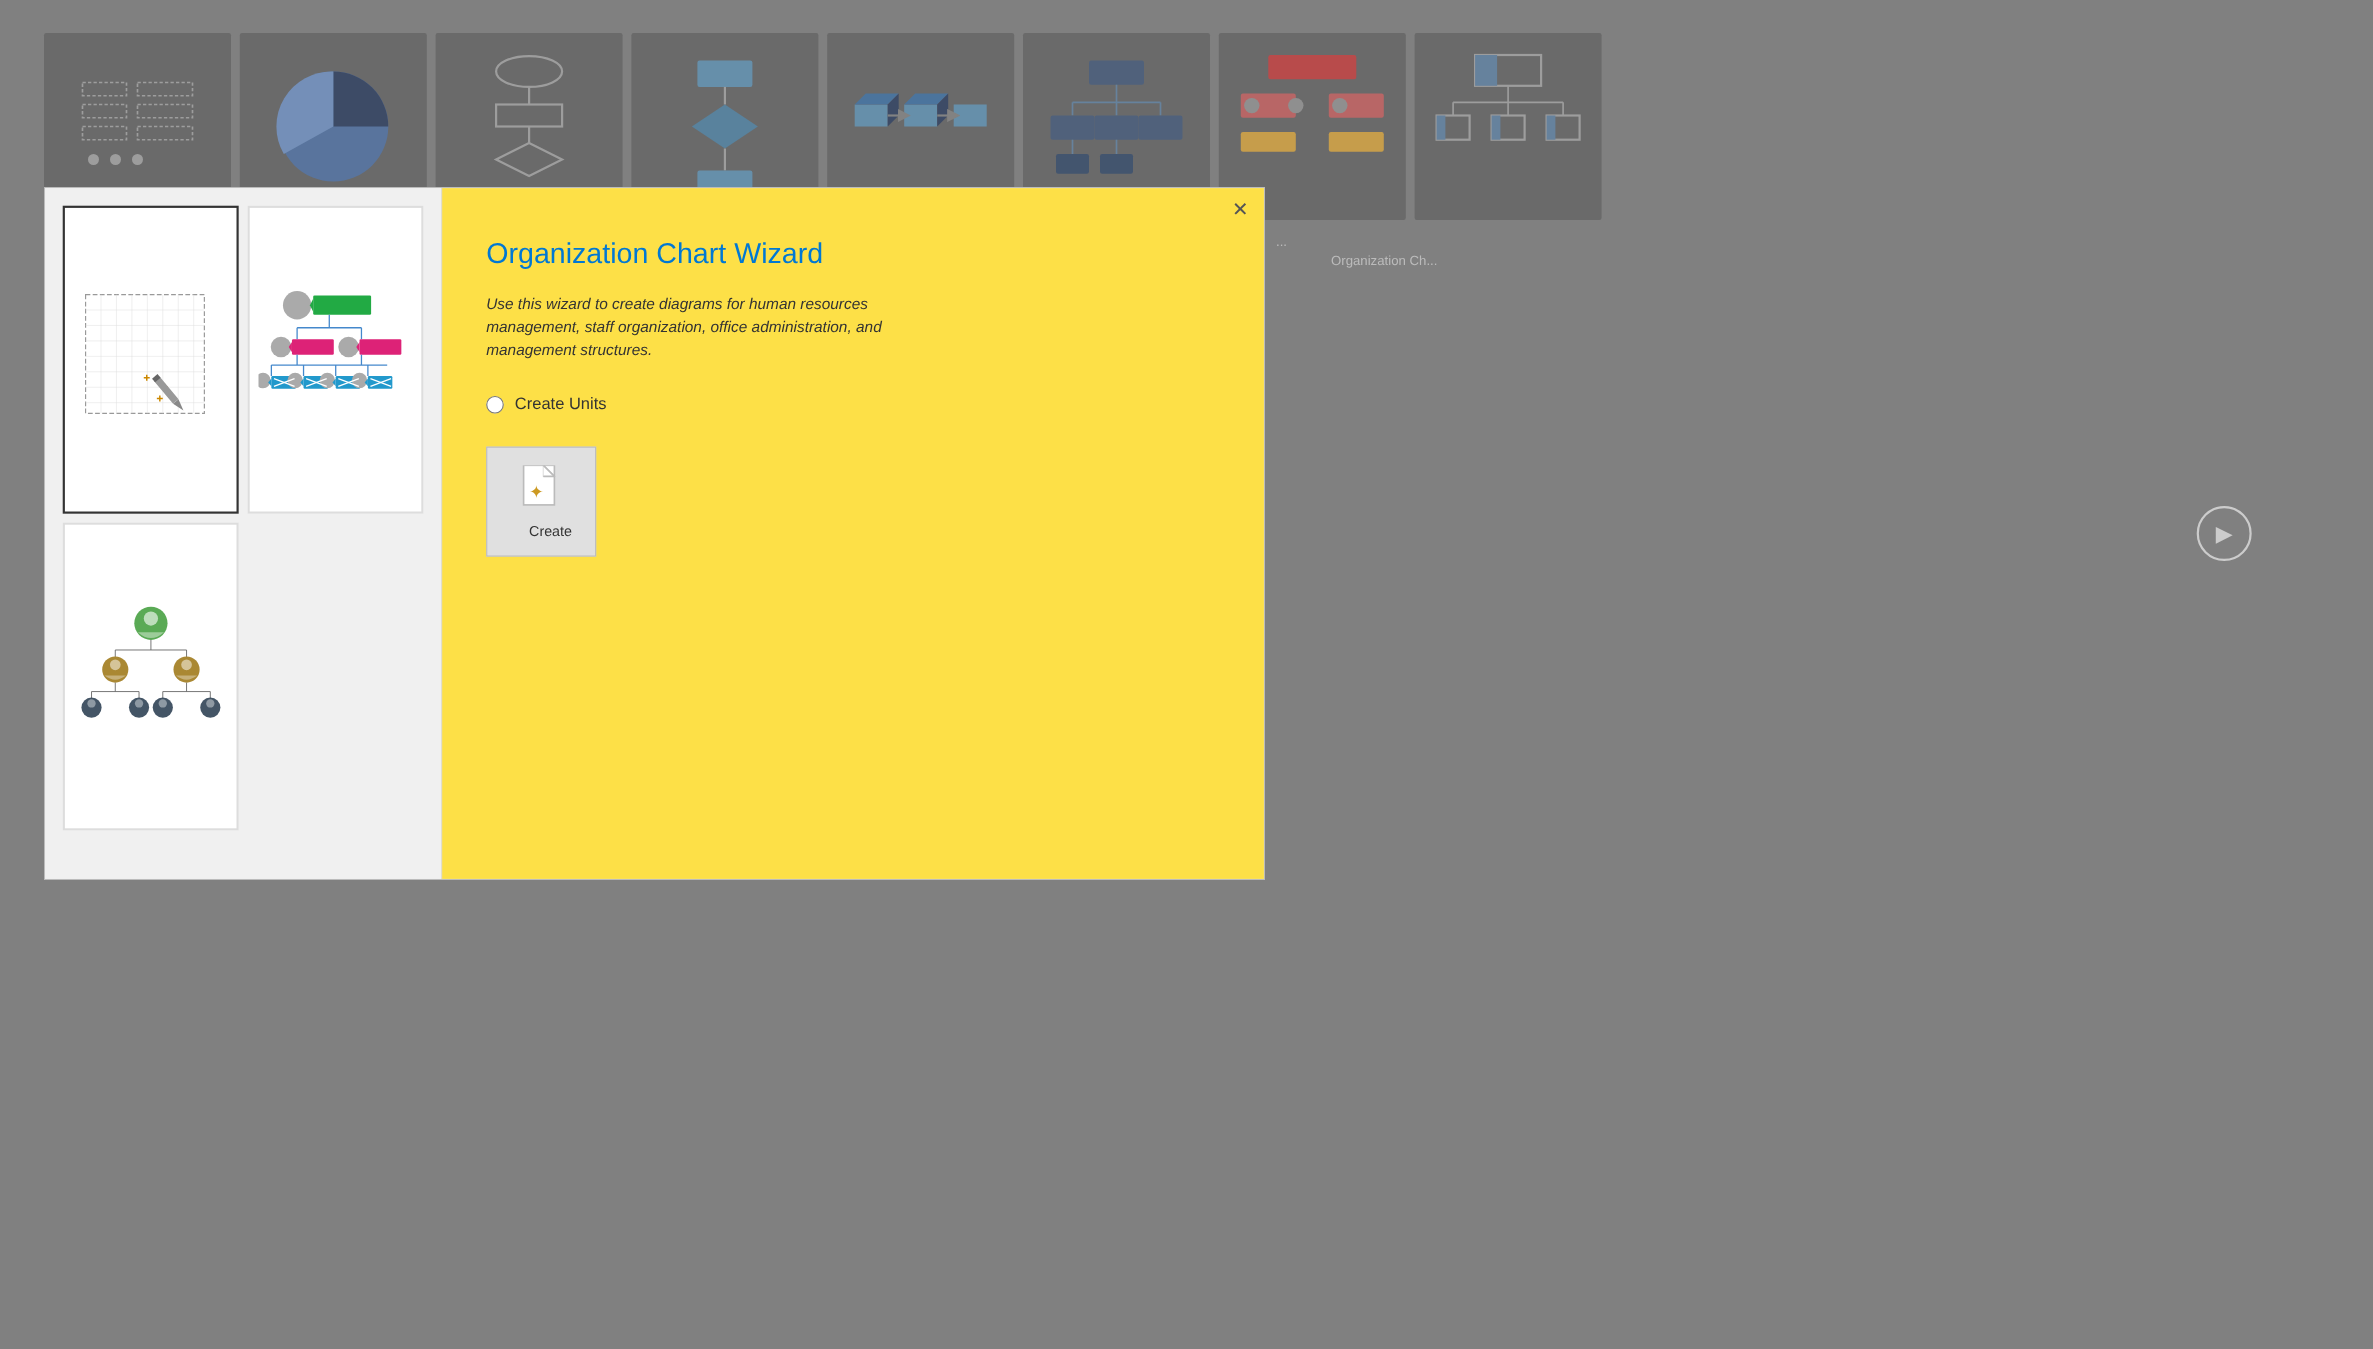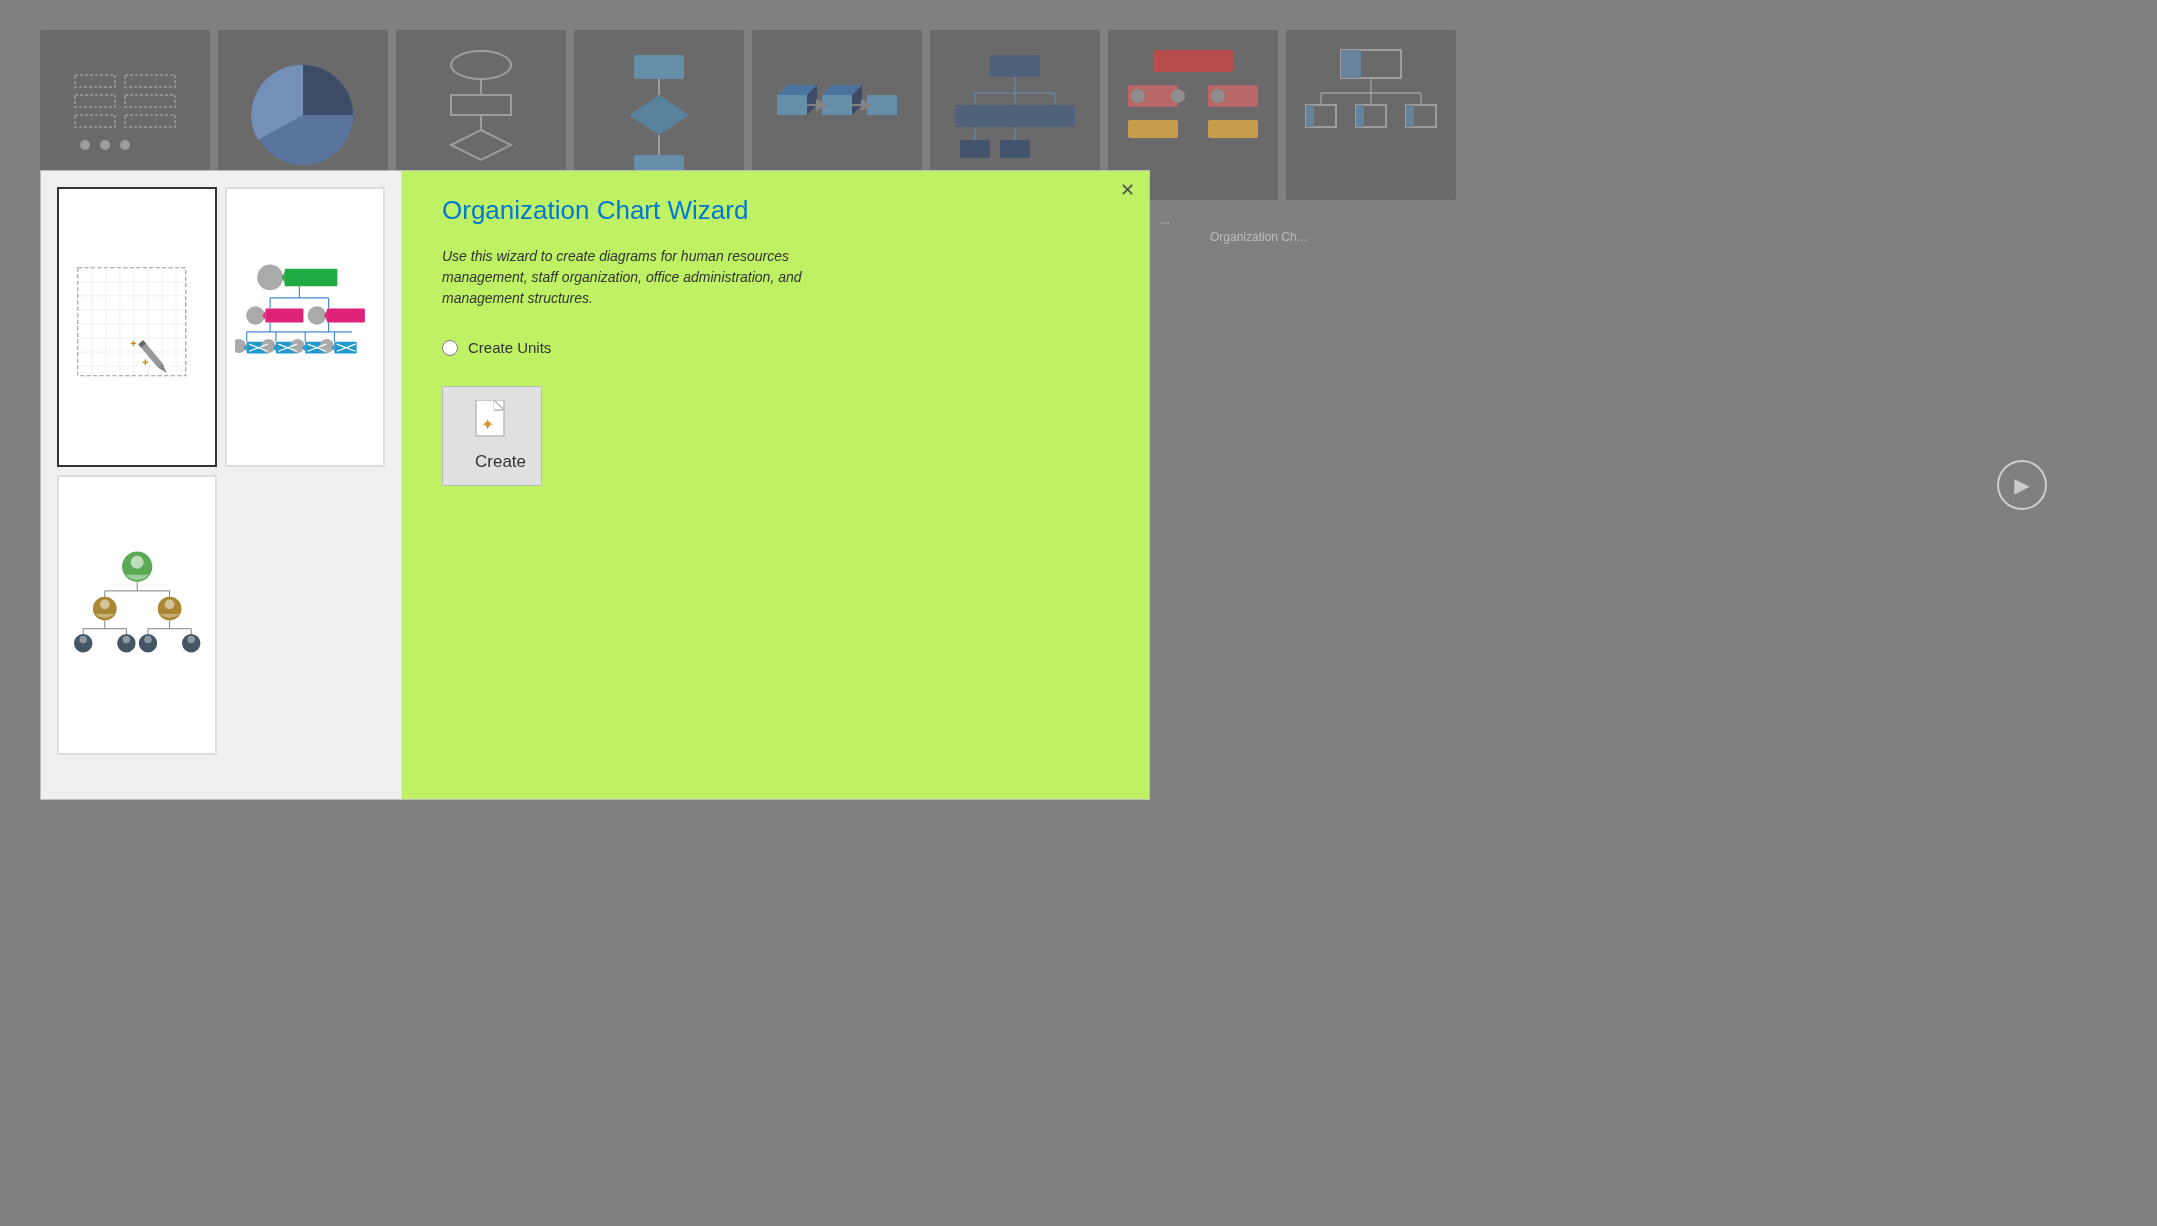--- a/index.html
+++ b/index.html
@@ -122,22 +122,22 @@
     }
 
     .thumb-card.bottom-left {
       grid-column: 1 / 2;
       grid-row: 2 / 3;
     }
 
     
     .right-panel {
       flex: 1;
-      padding: 24px 40px;
-      background: #bef264;
+      padding: 44px 40px;
+      background: #fde047;
       border-left: 1px solid #ddd;
       position: relative;
     }
 
     .wizard-title {
       font-size: 26px;
       font-weight: 300;
       color: #0078d4;
       margin-bottom: 20px;
     }
@@ -183,21 +183,21 @@
       border: 1px solid #bbb;
       display: flex;
       flex-direction: column;
       align-items: center;
       justify-content: center;
       cursor: pointer;
       gap: 6px;
     }
 
     .create-btn-label {
-      font-size: 17px;
+      font-size: 13px;
       color: #333;
       margin-left: 17px;
     }
 
     
     .grid-thumb {
       width: 90%;
       height: 90%;
     }
 

